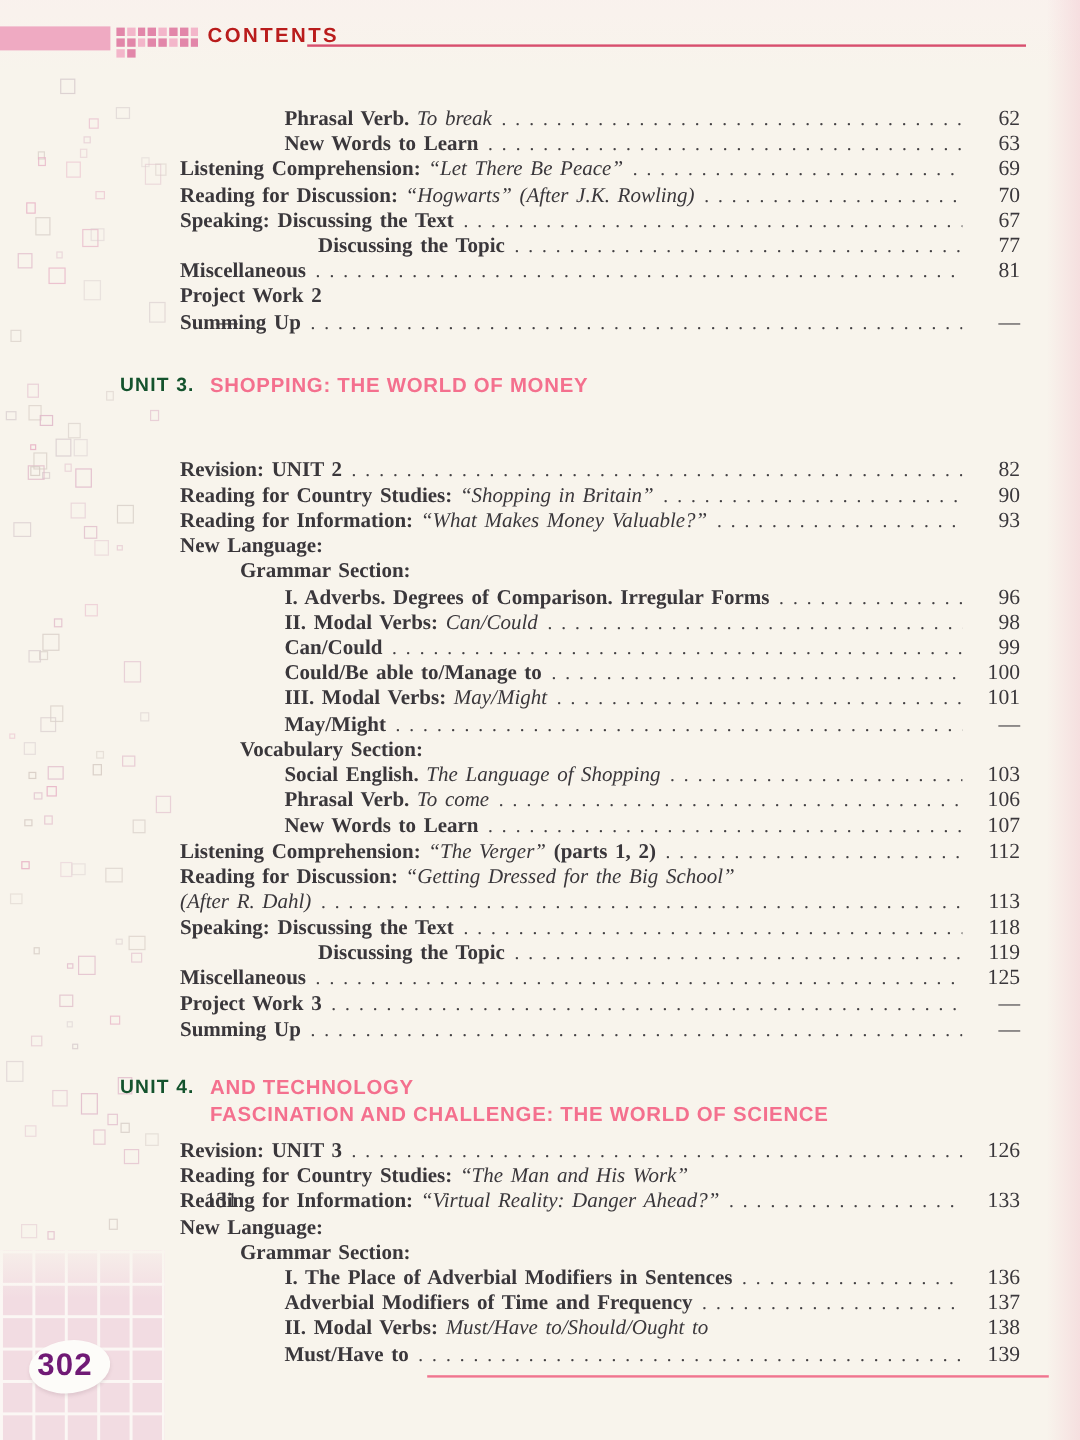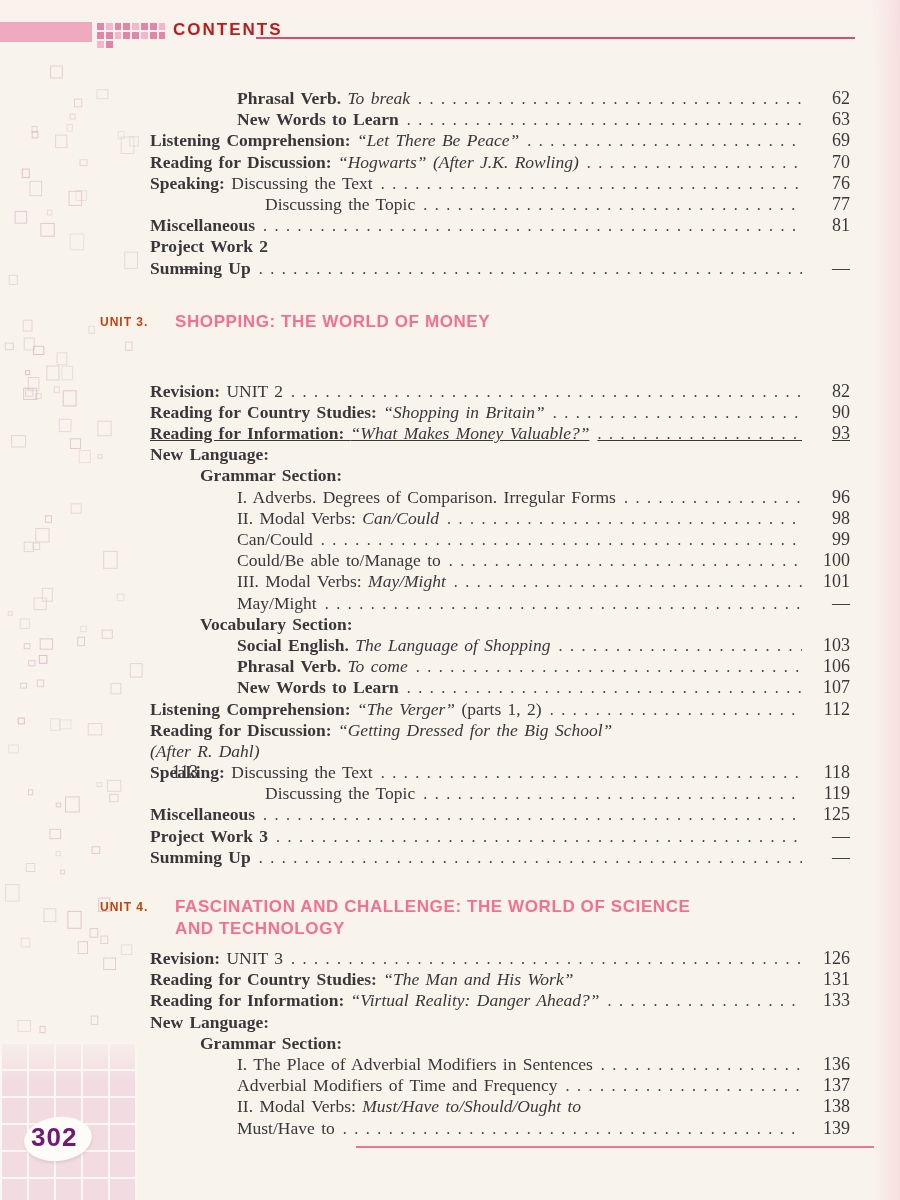--- a/index.html
+++ b/index.html
@@ -39,38 +39,38 @@
 
   
   #toc-column{position:absolute;left:150px;top:88px;width:700px;}
   .toc-row{
     display:flex;align-items:baseline;
     height:21.2px;line-height:21.2px;
     font-size:17.5px;color:#3a373b;word-spacing:2px;
   }
   .seg-b{font-weight:bold;}
   .seg-i{font-style:italic;}
-  .seg-r{font-weight:normal;}
+  .seg-r{font-weight:bold;}
   .leader{
     flex:1;overflow:hidden;white-space:nowrap;
     letter-spacing:7.5px;padding:0 6px 0 8px;color:#434043;
     font-size:16px;
   }
   .pg{flex:none;width:48px;text-align:right;font-size:18px;color:#3a373b;}
 
   .gap-a{height:32px;}
   .gap-b{height:28px;}
   .unit-heading{
     position:relative;left:-50px;width:750px;display:flex;
     margin-bottom:8px;
     font-family:"Liberation Sans", sans-serif;font-weight:bold;
   }
   .unit-label{
-    width:75px;flex:none;color:#c2410c;
-    font-size:12px;letter-spacing:1px;line-height:22px;
+    width:75px;flex:none;color:#14532d;
+    font-size:16px;letter-spacing:1px;line-height:22px;
   }
   .unit-title{color:#f4708e;font-size:17px;letter-spacing:.6px;line-height:22px;}
 
   
   #checker{
     position:absolute;left:0;top:1042px;width:137px;height:158px;
     background-color:#f2dce2;
     background-image:
       linear-gradient(to right, #fbf7f4 2.5px, rgba(251,247,244,0) 2.5px),
       linear-gradient(to bottom, #fbf7f4 2.5px, rgba(251,247,244,0) 2.5px);
@@ -237,21 +237,21 @@
       <span class="pg">69</span>
     </div>
     <div class="toc-row" style="padding-left: 0px;">
       <span><span class="seg-b">Reading for Discussion: </span><span class="seg-i">“Hogwarts” (After J.K. Rowling)</span></span>
       <span class="leader">..........................................................................................</span>
       <span class="pg">70</span>
     </div>
     <div class="toc-row" style="padding-left: 0px;">
       <span><span class="seg-b">Speaking: </span><span class="seg-r">Discussing the Text</span></span>
       <span class="leader">..........................................................................................</span>
-      <span class="pg">76</span>
+      <span class="pg">67</span>
     </div>
     <div class="toc-row" style="padding-left: 115px;">
       <span><span class="seg-r">Discussing the Topic</span></span>
       <span class="leader">..........................................................................................</span>
       <span class="pg">77</span>
     </div>
     <div class="toc-row" style="padding-left: 0px;">
       <span><span class="seg-b">Miscellaneous</span></span>
       <span class="leader">..........................................................................................</span>
       <span class="pg">81</span>
@@ -276,21 +276,21 @@
     <div class="toc-row" style="padding-left: 0px; margin-top: 48px;">
       <span><span class="seg-b">Revision: </span><span class="seg-r">UNIT 2</span></span>
       <span class="leader">..........................................................................................</span>
       <span class="pg">82</span>
     </div>
     <div class="toc-row" style="padding-left: 0px;">
       <span><span class="seg-b">Reading for Country Studies: </span><span class="seg-i">“Shopping in Britain”</span></span>
       <span class="leader">..........................................................................................</span>
       <span class="pg">90</span>
     </div>
-    <div class="toc-row" style="padding-left: 0px; text-decoration: underline;">
+    <div class="toc-row" style="padding-left: 0px;">
       <span><span class="seg-b">Reading for Information: </span><span class="seg-i">“What Makes Money Valuable?”</span></span>
       <span class="leader">..........................................................................................</span>
       <span class="pg">93</span>
     </div>
     <div class="toc-row" style="padding-left: 0px;">
       <span><span class="seg-b">New Language:</span></span>
       <span class="leader"></span>
       <span class="pg"></span>
     </div>
     <div class="toc-row" style="padding-left: 50px;">
@@ -351,21 +351,21 @@
     <div class="toc-row" style="padding-left: 0px;">
       <span><span class="seg-b">Listening Comprehension: </span><span class="seg-i">“The Verger”</span><span class="seg-r"> (parts 1, 2)</span></span>
       <span class="leader">..........................................................................................</span>
       <span class="pg">112</span>
     </div>
     <div class="toc-row" style="padding-left: 0px;">
       <span><span class="seg-b">Reading for Discussion: </span><span class="seg-i">“Getting Dressed for the Big School”</span></span>
       <span class="leader"></span>
       <span class="pg"></span>
     </div>
-    <div class="toc-row" style="padding-left: 0px; flex-direction: column;">
+    <div class="toc-row" style="padding-left: 0px;">
       <span><span class="seg-i">(After R. Dahl)</span></span>
       <span class="leader">..........................................................................................</span>
       <span class="pg">113</span>
     </div>
     <div class="toc-row" style="padding-left: 0px;">
       <span><span class="seg-b">Speaking: </span><span class="seg-r">Discussing the Text</span></span>
       <span class="leader">..........................................................................................</span>
       <span class="pg">118</span>
     </div>
     <div class="toc-row" style="padding-left: 115px;">
@@ -385,30 +385,30 @@
     </div>
     <div class="toc-row" style="padding-left: 0px;">
       <span><span class="seg-b">Summing Up</span></span>
       <span class="leader">..........................................................................................</span>
       <span class="pg">—</span>
     </div>
     <div class="gap-b"></div>
     <div class="unit-heading">
       <span class="unit-label">UNIT 4.</span>
       <div class="unit-title">
+        <div>AND TECHNOLOGY</div>
         <div>FASCINATION AND CHALLENGE: THE WORLD OF SCIENCE</div>
-        <div>AND TECHNOLOGY</div>
       </div>
     </div>
     <div class="toc-row" style="padding-left: 0px;">
       <span><span class="seg-b">Revision: </span><span class="seg-r">UNIT 3</span></span>
       <span class="leader">..........................................................................................</span>
       <span class="pg">126</span>
     </div>
-    <div class="toc-row" style="padding-left: 0px;">
+    <div class="toc-row" style="padding-left: 0px; flex-direction: column;">
       <span><span class="seg-b">Reading for Country Studies: </span><span class="seg-i">“The Man and His Work”</span></span>
       <span class="leader"></span>
       <span class="pg">131</span>
     </div>
     <div class="toc-row" style="padding-left: 0px;">
       <span><span class="seg-b">Reading for Information: </span><span class="seg-i">“Virtual Reality: Danger Ahead?”</span></span>
       <span class="leader">..........................................................................................</span>
       <span class="pg">133</span>
     </div>
     <div class="toc-row" style="padding-left: 0px;">

